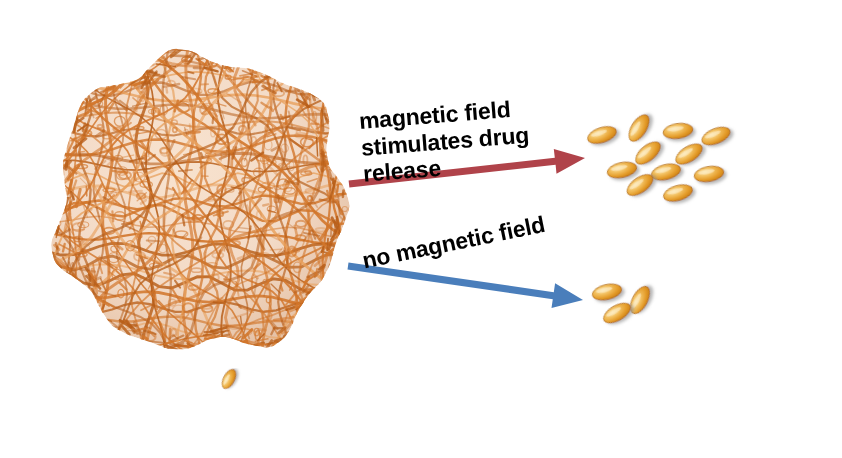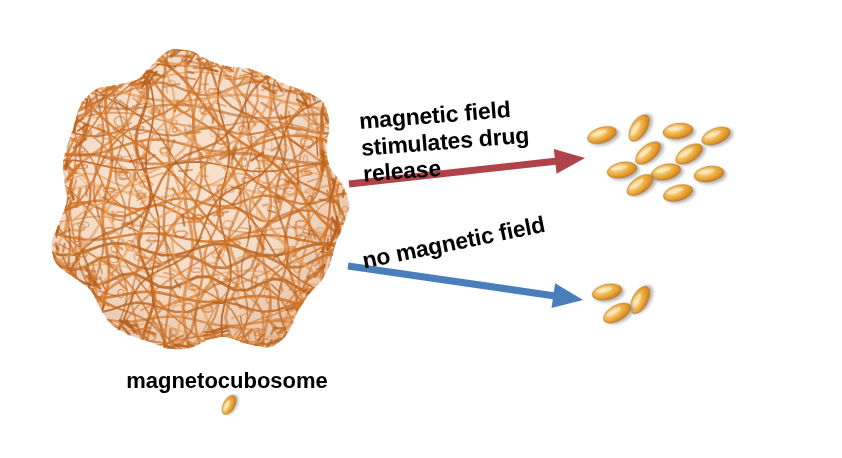--- a/index.html
+++ b/index.html
@@ -908,21 +908,20 @@
     <div>magnetic field</div>
     <div>stimulates drug</div>
     <div>release</div>
   </div>
 
   <div class="label" id="arrow-label-nomagnetic">
     <div>no magnetic field</div>
   </div>
 
   <div class="label" id="caption-cubosome">
-    <div>magnetocubosome</div>
     <div>
       <span class="cap-drug" id="caption-drug-icon"><svg width="24" height="24" viewBox="0 0 24 24">
             <defs>
               <radialGradient id="capDrugGrad" cx="38%" cy="32%" r="78%">
                 <stop offset="0%" stop-color="#FBE2A8"></stop>
                 <stop offset="32%" stop-color="#F3C263"></stop>
                 <stop offset="66%" stop-color="#E49C2A"></stop>
                 <stop offset="100%" stop-color="#C47711"></stop>
               </radialGradient>
               <filter id="capDrugShadow" x="-60%" y="-60%" width="240%" height="240%">

